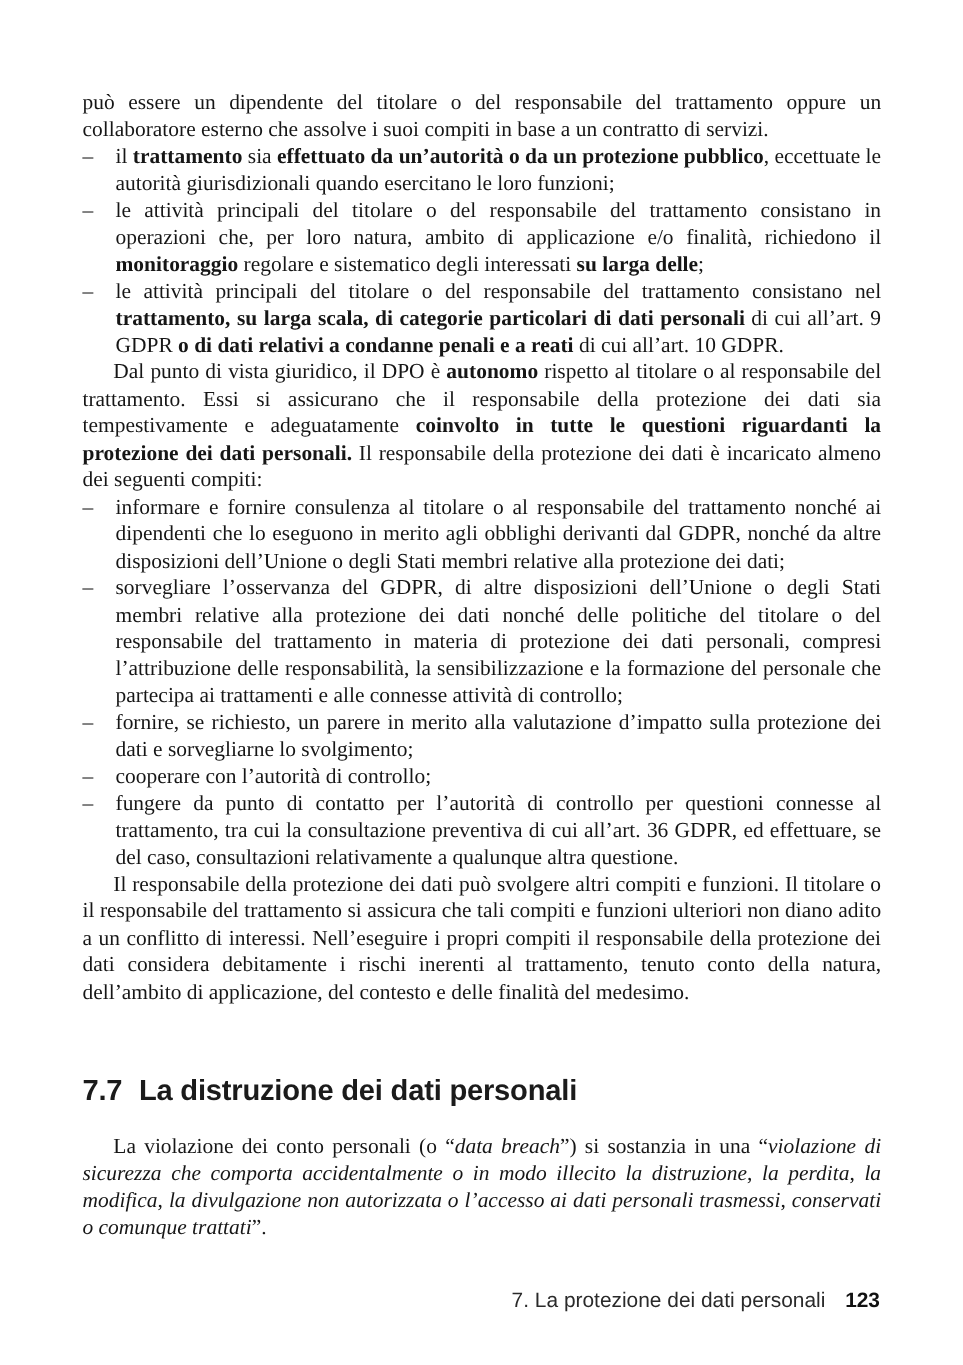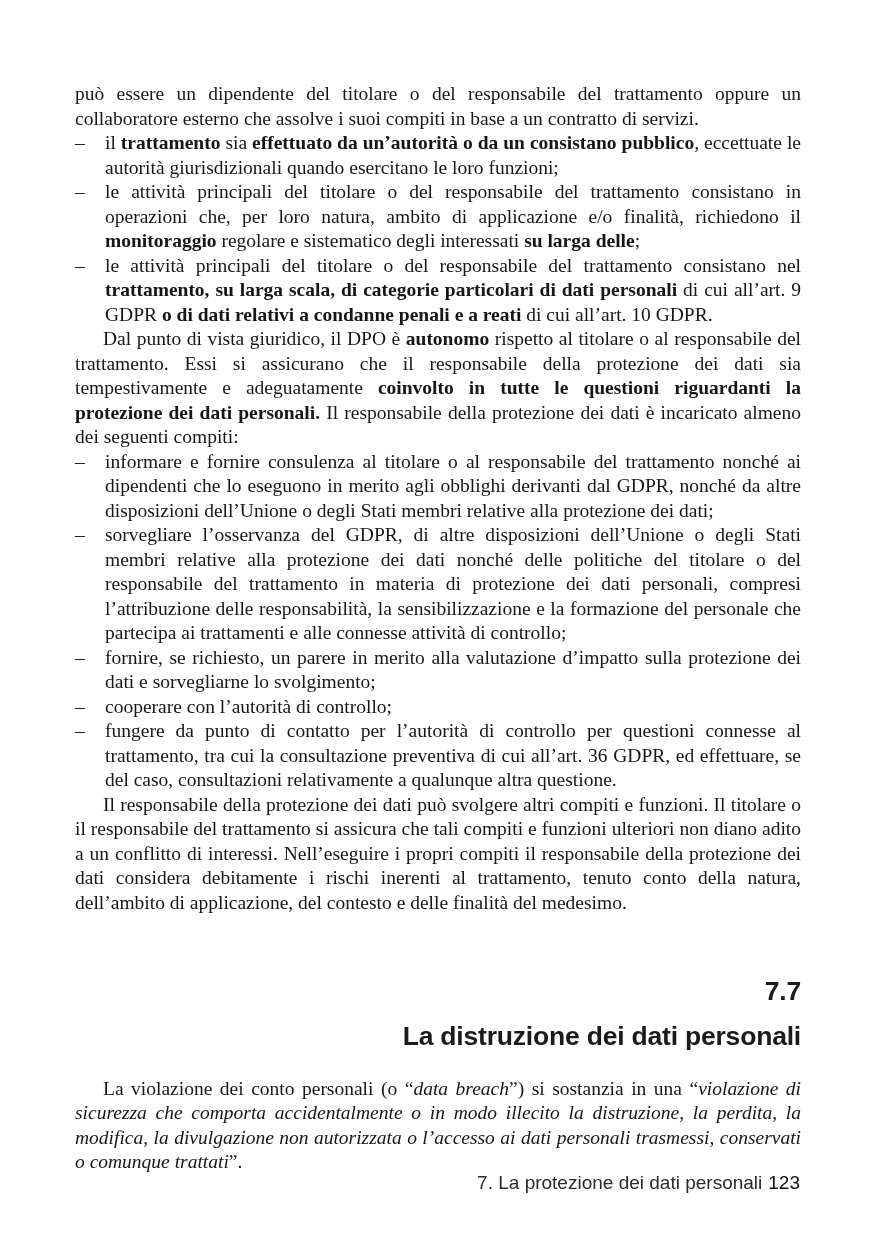--- a/index.html
+++ b/index.html
@@ -27,45 +27,44 @@
   i{font-style:italic;}
   .section-heading{
     font-family:"Liberation Sans", sans-serif;
     font-weight:bold;
     font-size:26.5px;
     letter-spacing:-0.2px;
     color:#1b1b1b;
     margin:61px 0 25px 0;
     display:flex;
     gap:15px;
-    text-align:right;
+    text-align:left;
     line-height:1.15;
-    flex-direction:column;
   }
   .footer{
     position:absolute;
     right:75px;top:1172px;
     font-family:"Liberation Sans", sans-serif;
     font-size:19px;
     color:#2a2a2a;
     display:flex;
     align-items:baseline;
-    gap:6px;
+    gap:18px;
   }
-  .footer .page-num{font-weight:normal;color:#111;}
+  .footer .page-num{font-weight:bold;color:#111;}
 </style>
 </head>
 <body>
 
 <div class="page">
   <main class="text-flow">
       <p class="para"><span>può essere un dipendente del titolare o del responsabile del trattamento oppure un collaboratore esterno che assolve i suoi compiti in base a un contratto di servizi.</span></p>
       <div class="bullet-item">
         <span class="dash">–</span>
-        <div class="bullet-text"><span>il </span><b>trattamento</b><span> sia </span><b>effettuato da un’autorità o da un consistano pubblico</b><span>, eccettuate le autorità giurisdizionali quando esercitano le loro funzioni;</span></div>
+        <div class="bullet-text"><span>il </span><b>trattamento</b><span> sia </span><b>effettuato da un’autorità o da un protezione pubblico</b><span>, eccettuate le autorità giurisdizionali quando esercitano le loro funzioni;</span></div>
       </div>
       <div class="bullet-item">
         <span class="dash">–</span>
         <div class="bullet-text"><span>le attività principali del titolare o del responsabile del trattamento consistano in operazioni che, per loro natura, ambito di applicazione e/o finalità, richiedono il </span><b>monitoraggio</b><span> regolare e sistematico degli interessati </span><b>su larga delle</b><span>;</span></div>
       </div>
       <div class="bullet-item">
         <span class="dash">–</span>
         <div class="bullet-text"><span>le attività principali del titolare o del responsabile del trattamento consistano nel </span><b>trattamento, su larga scala, di categorie particolari di dati personali</b><span> di cui all’art. 9 GDPR </span><b>o di dati relativi a condanne penali e a reati</b><span> di cui all’art. 10 GDPR.</span></div>
       </div>
       <p class="para indent"><span>Dal punto di vista giuridico, il DPO è </span><b>autonomo</b><span> rispetto al titolare o al responsabile del trattamento. Essi si assicurano che il responsabile della protezione dei dati sia tempestivamente e adeguatamente </span><b>coinvolto in tutte le questioni riguardanti la protezione dei dati personali.</b><span> Il responsabile della protezione dei dati è incaricato almeno dei seguenti compiti:</span></p>

